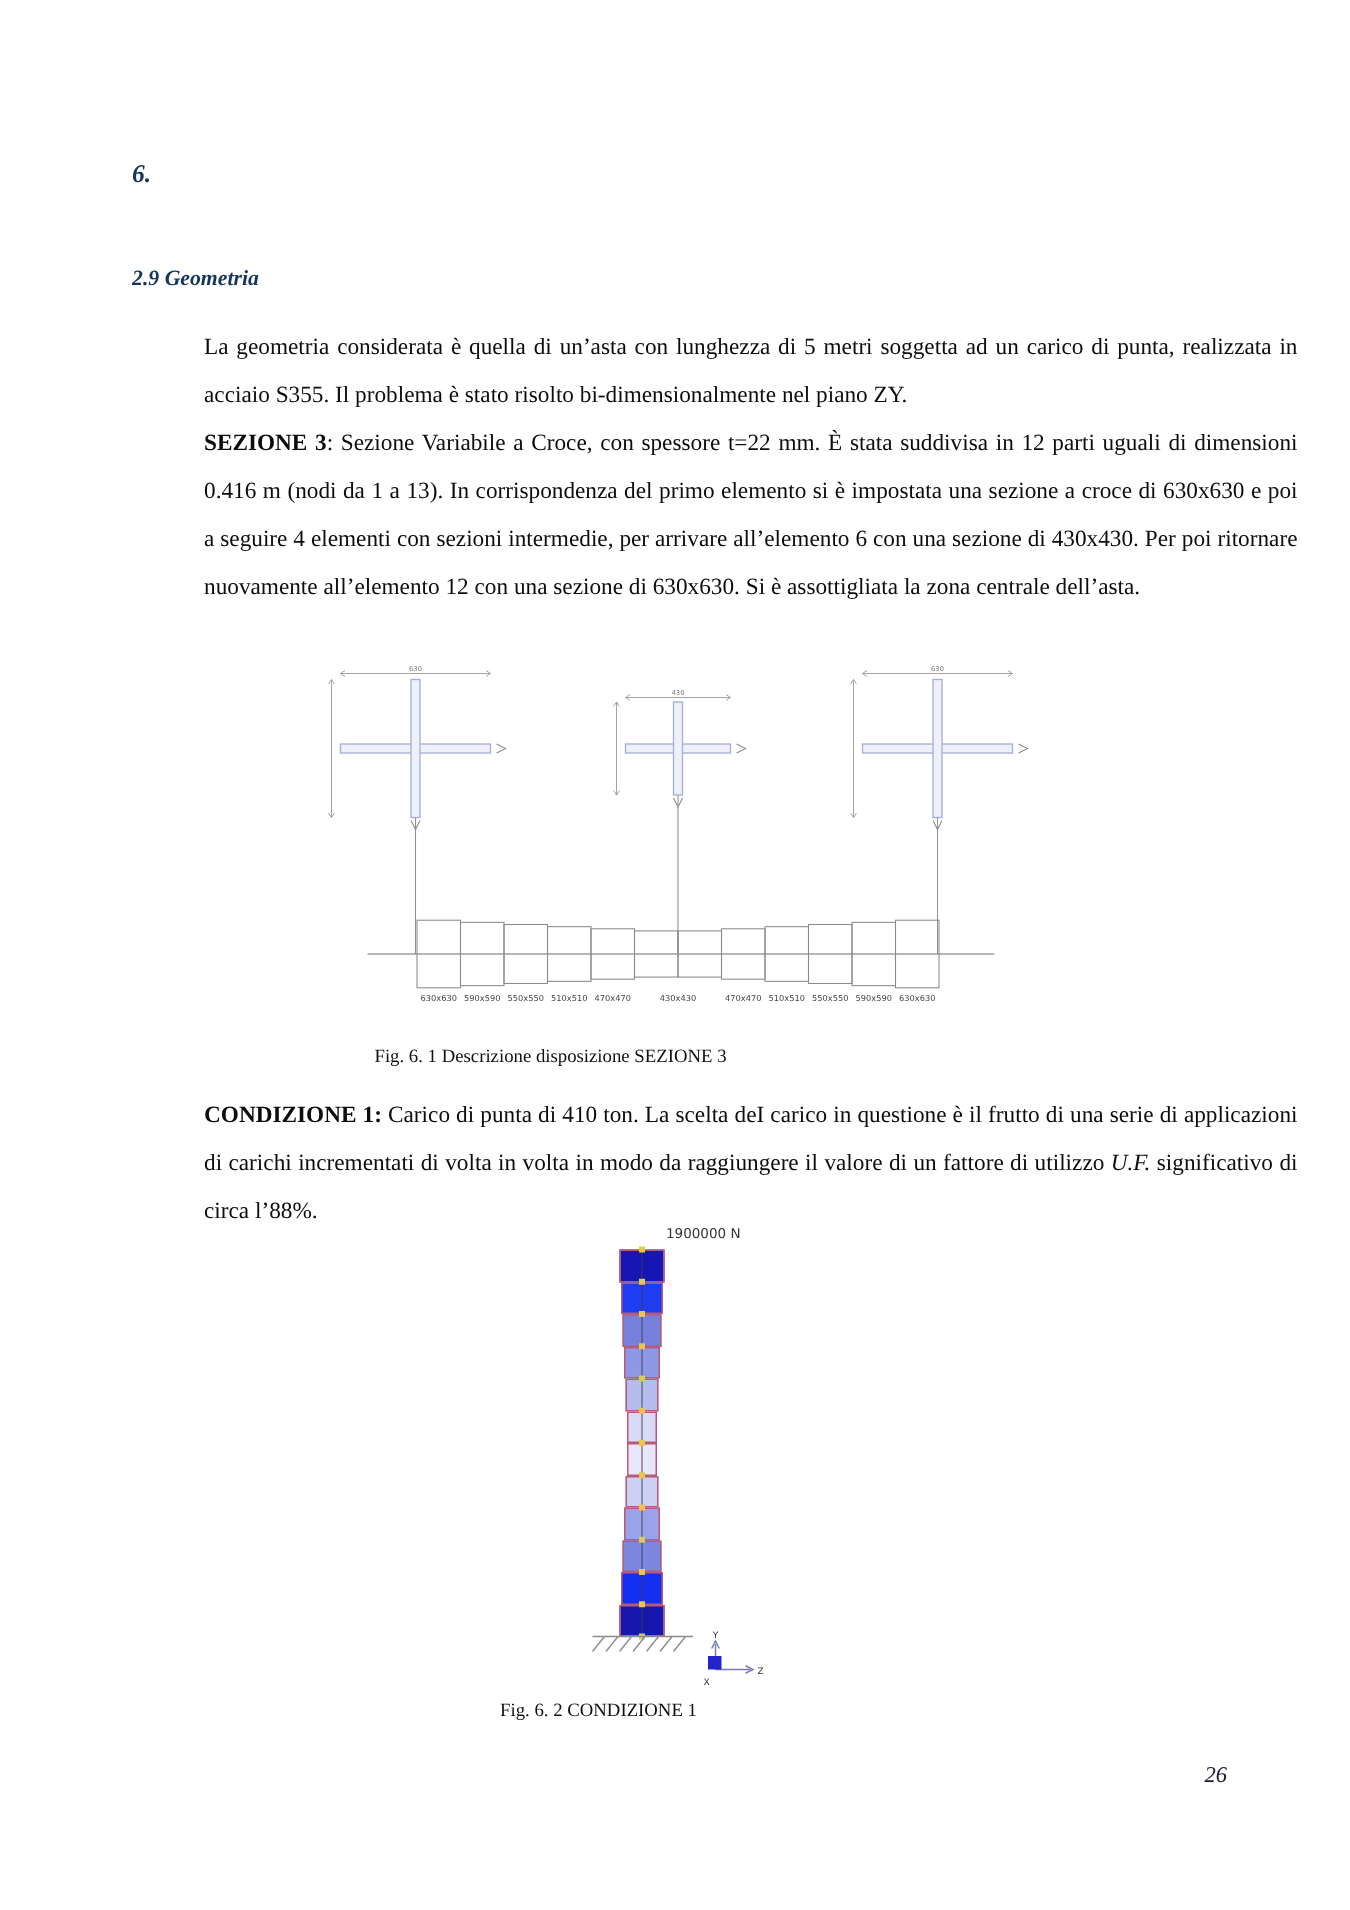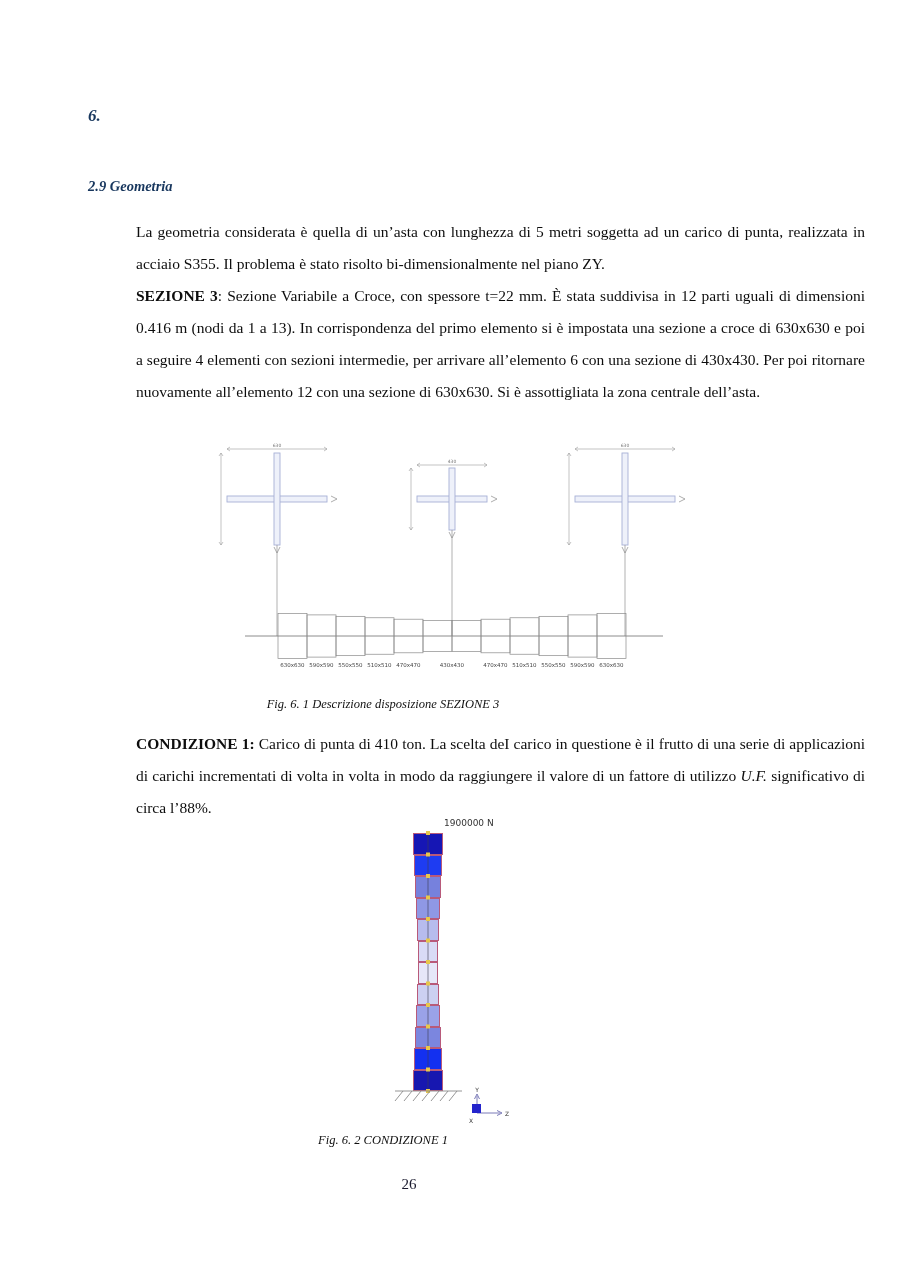--- a/index.html
+++ b/index.html
@@ -21,26 +21,26 @@
   }
   
   .bodytext{
     left:88px;width:729px;font-size:15.5px;line-height:32px;
     text-align:justify;color:#0d0d0d;margin-left:48px;
   }
   .bt1{top:216px;}
   .bt2{top:728px;}
   p{margin:0;}
   .caption{
-    left:16px;width:734px;text-align:center;font-style:italic;
+    left:0;width:734px;text-align:center;
     font-size:12.5px;color:#101010;
   }
   .cap1{top:697px;}
-  .cap2{top:1133px;}
-  .pagenum{left:0;top:1176px;width:818px;text-align:center;font-size:15px;color:#1a1a2e;}
+  .cap2{top:1133px;padding-left:32px;}
+  .pagenum{left:0;top:1176px;width:818px;text-align:right;font-size:15px;color:#1a1a2e;font-style:italic;}
   
   .cross-bar{fill:#eef1fa;stroke:#a6b0d6;stroke-width:0.9;}
   .dim{stroke:#9a9a9a;stroke-width:0.6;fill:none;}
   .dim-text{font:4.5px "DejaVu Sans",sans-serif;fill:#777;text-anchor:middle;}
   .axmark{stroke:#8a8a8a;stroke-width:0.7;fill:none;}
   .drop{stroke:#909090;stroke-width:0.7;}
   .axisline{stroke:#6f6f6f;stroke-width:0.8;}
   .profile-box{fill:none;stroke:#8a8a8a;stroke-width:0.7;}
   .sec-label{font:5.5px "DejaVu Sans",sans-serif;fill:#444;text-anchor:middle;}
   

